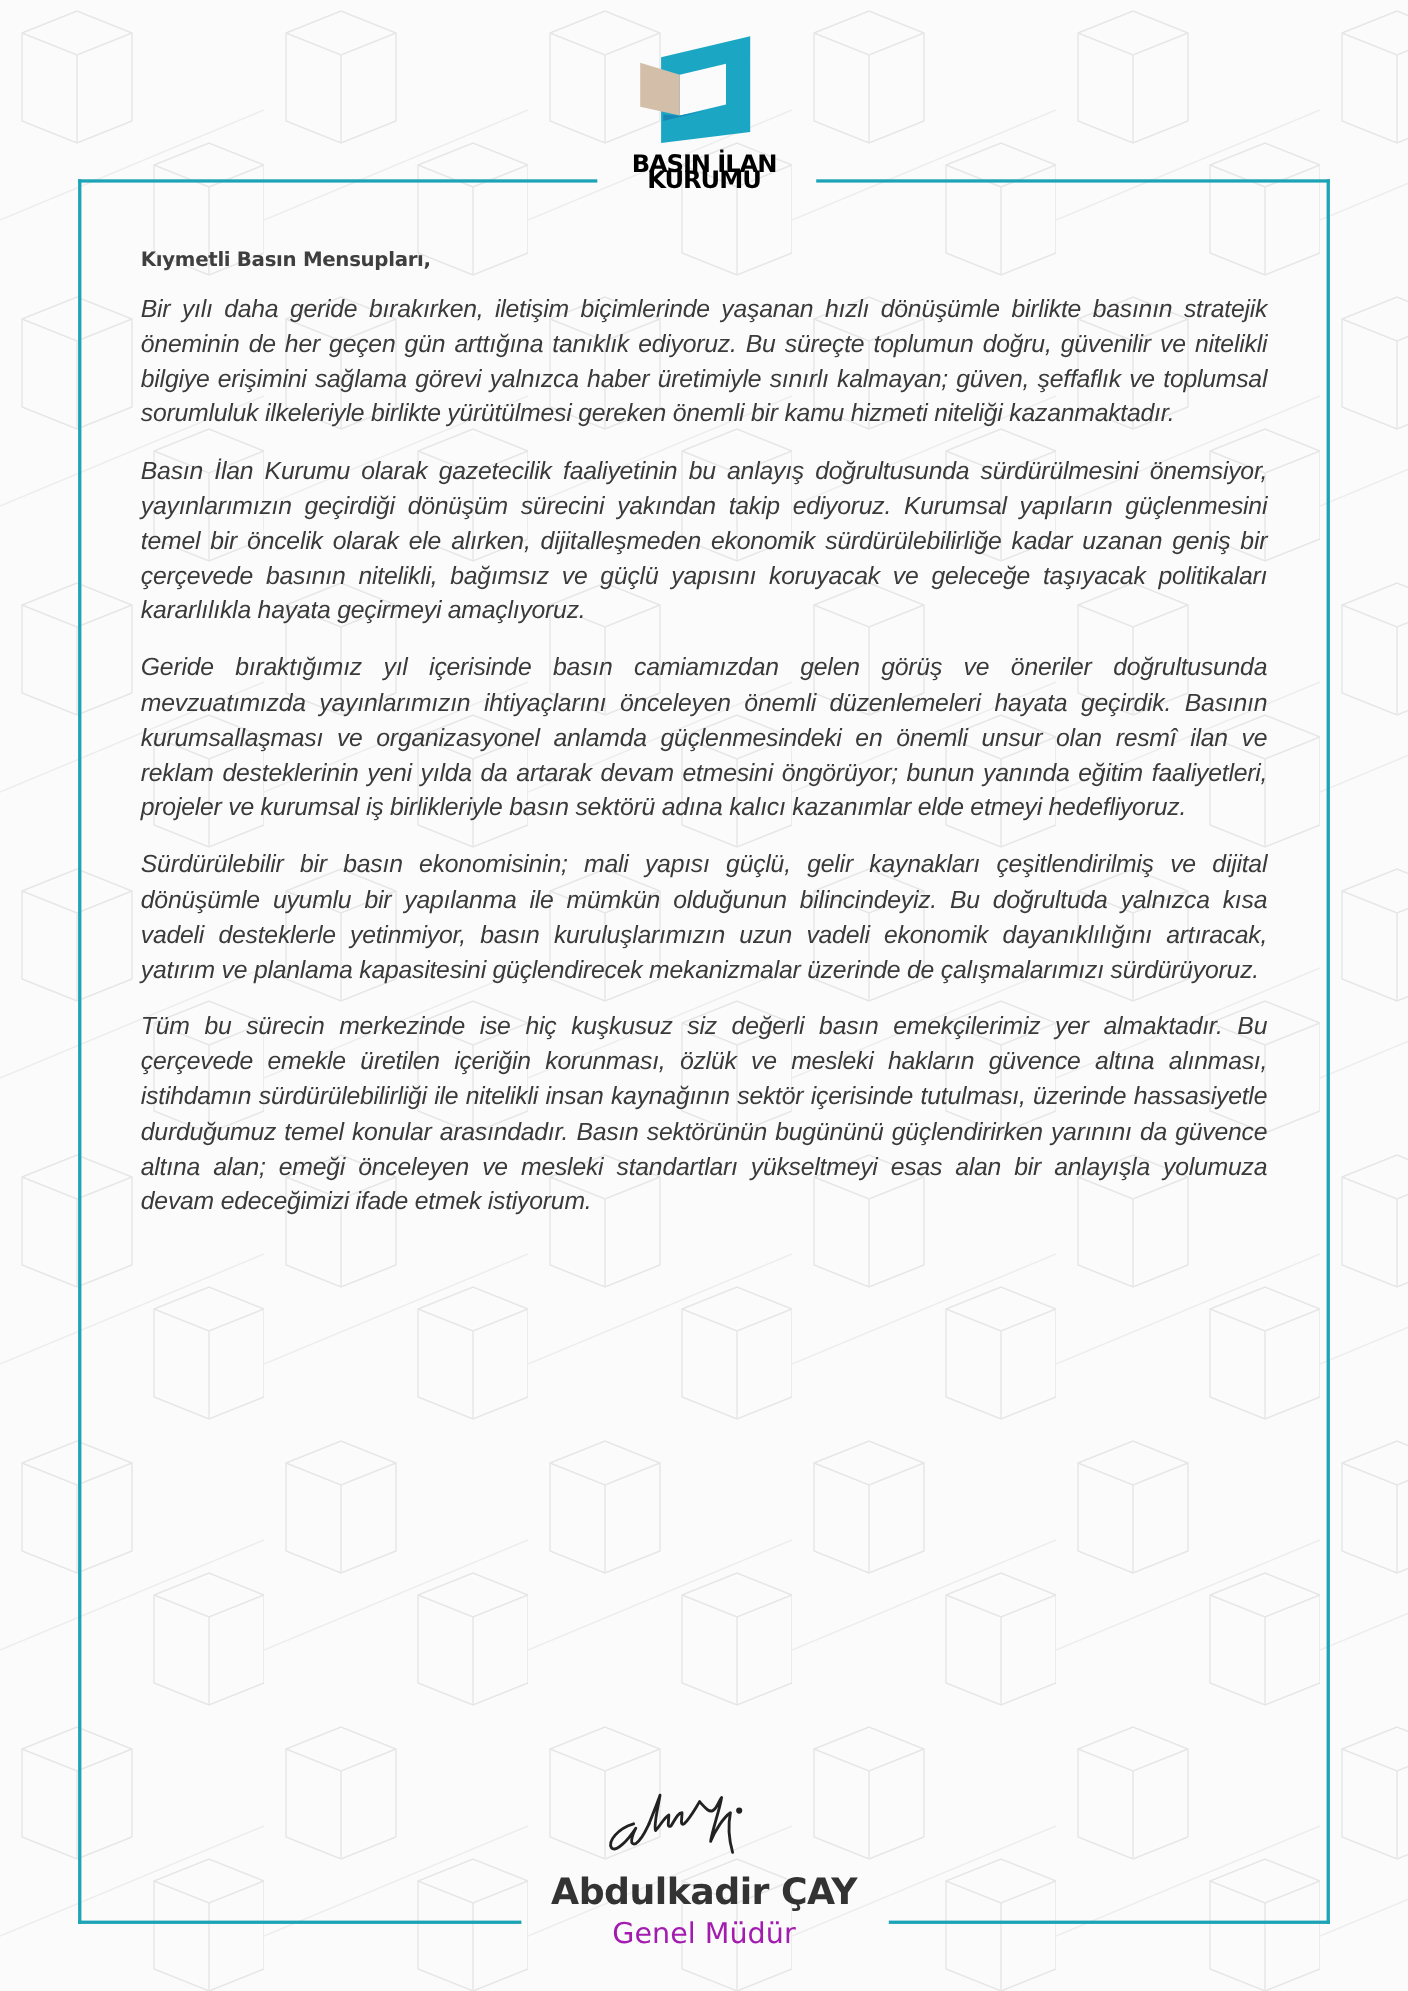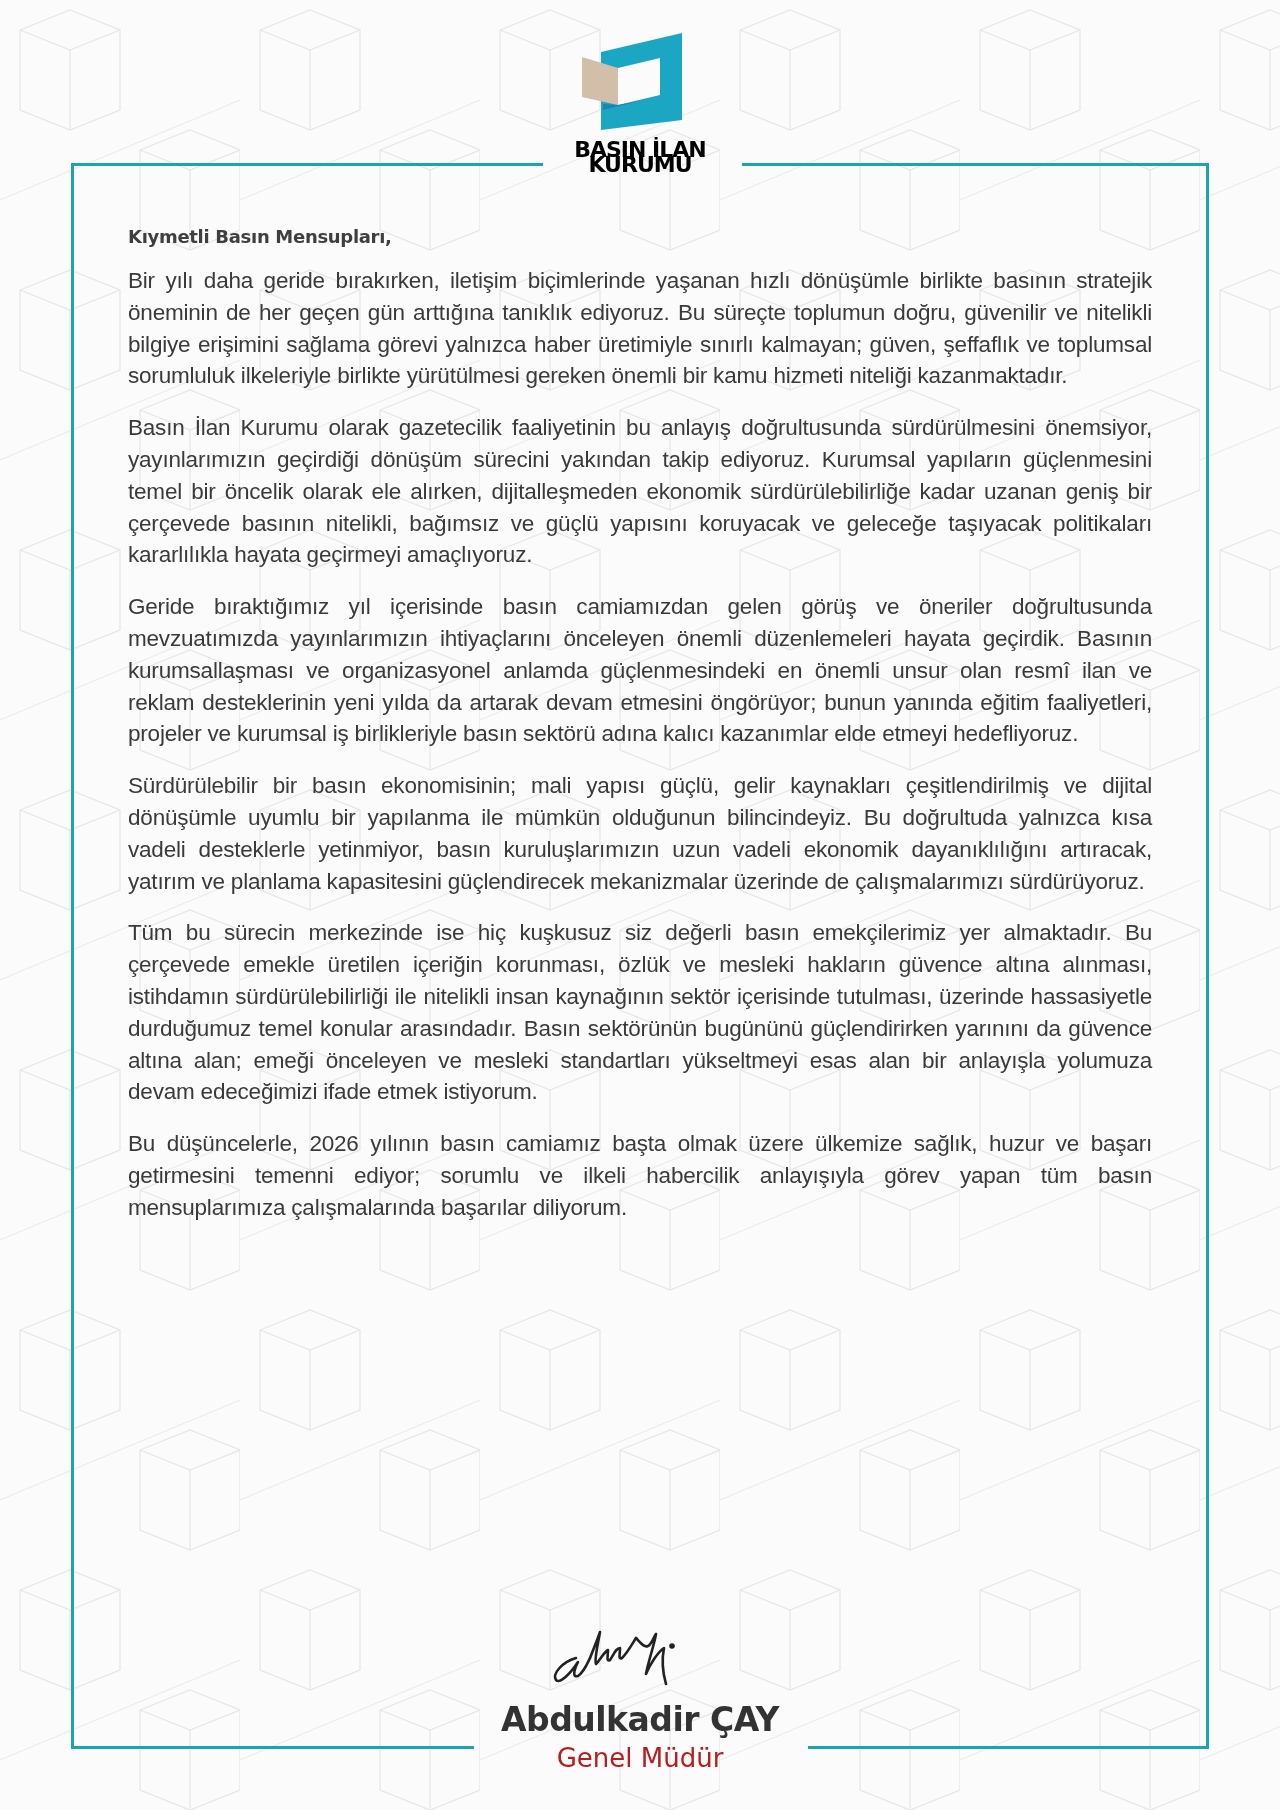--- a/index.html
+++ b/index.html
@@ -25,30 +25,31 @@
     position: absolute; left: 128px; top: 226px; width: 1024px; z-index: 2;
   }
   .greeting {
     font-family: "DejaVu Sans", sans-serif; font-weight: bold;
     font-size: 18px; color: #3f3f3f; margin: 0 0 18px 0; letter-spacing: -0.3px;
   }
   .para {
     font-size: 22.5px; line-height: 31.8px; text-align: justify;
     color: #3a3a3a; margin: 0 0 20px 0; letter-spacing: -0.2px;
     hyphens: none;
+    font-style: italic;
   }
   .signature { position: absolute; left: 548px; top: 1618px; width: 190px; height: 70px; z-index: 2; }
   .sig-name {
     position: absolute; left: 0; width: 1280px; top: 1700px; text-align: center;
     font-family: "DejaVu Sans", sans-serif; font-weight: bold; font-size: 33px;
     color: #333; z-index: 2; letter-spacing: -0.5px;
   }
   .sig-title {
     position: absolute; left: 0; width: 1280px; top: 1743px; text-align: center;
-    font-family: "DejaVu Sans", sans-serif; font-size: 26px; color: #b91c1c; z-index: 2;
+    font-family: "DejaVu Sans", sans-serif; font-size: 26px; color: #a21caf; z-index: 2;
   }
 </style>
 </head>
 <body>
 
 <svg class="bg-pattern" width="1280" height="1810" viewBox="0 0 1280 1810">
   <defs>
     <pattern id="cubes" x="0" y="0" width="240" height="260" patternUnits="userSpaceOnUse">
       <g fill="none" stroke="#e6e6e6" stroke-width="1.3">
         <path d="M20 30 L70 10 L120 30 L120 110 L70 130 L20 110 Z"></path>
@@ -79,21 +80,20 @@
   <div class="logo-text logo-line2">KURUMU</div>
 </div>
 
 <div class="content">
   <p class="greeting">Kıymetli Basın Mensupları,</p>
   <p class="para">Bir yılı daha geride bırakırken, iletişim biçimlerinde yaşanan hızlı dönüşümle birlikte basının stratejik öneminin de her geçen gün arttığına tanıklık ediyoruz. Bu süreçte toplumun doğru, güvenilir ve nitelikli bilgiye erişimini sağlama görevi yalnızca haber üretimiyle sınırlı kalmayan; güven, şeffaflık ve toplumsal sorumluluk ilkeleriyle birlikte yürütülmesi gereken önemli bir kamu hizmeti niteliği kazanmaktadır.</p>
   <p class="para">Basın İlan Kurumu olarak gazetecilik faaliyetinin bu anlayış doğrultusunda sürdürülmesini önemsiyor, yayınlarımızın geçirdiği dönüşüm sürecini yakından takip ediyoruz. Kurumsal yapıların güçlenmesini temel bir öncelik olarak ele alırken, dijitalleşmeden ekonomik sürdürülebilirliğe kadar uzanan geniş bir çerçevede basının nitelikli, bağımsız ve güçlü yapısını koruyacak ve geleceğe taşıyacak politikaları kararlılıkla hayata geçirmeyi amaçlıyoruz.</p>
   <p class="para">Geride bıraktığımız yıl içerisinde basın camiamızdan gelen görüş ve öneriler doğrultusunda mevzuatımızda yayınlarımızın ihtiyaçlarını önceleyen önemli düzenlemeleri hayata geçirdik. Basının kurumsallaşması ve organizasyonel anlamda güçlenmesindeki en önemli unsur olan resmî ilan ve reklam desteklerinin yeni yılda da artarak devam etmesini öngörüyor; bunun yanında eğitim faaliyetleri, projeler ve kurumsal iş birlikleriyle basın sektörü adına kalıcı kazanımlar elde etmeyi hedefliyoruz.</p>
   <p class="para">Sürdürülebilir bir basın ekonomisinin; mali yapısı güçlü, gelir kaynakları çeşitlendirilmiş ve dijital dönüşümle uyumlu bir yapılanma ile mümkün olduğunun bilincindeyiz. Bu doğrultuda yalnızca kısa vadeli desteklerle yetinmiyor, basın kuruluşlarımızın uzun vadeli ekonomik dayanıklılığını artıracak, yatırım ve planlama kapasitesini güçlendirecek mekanizmalar üzerinde de çalışmalarımızı sürdürüyoruz.</p>
   <p class="para">Tüm bu sürecin merkezinde ise hiç kuşkusuz siz değerli basın emekçilerimiz yer almaktadır. Bu çerçevede emekle üretilen içeriğin korunması, özlük ve mesleki hakların güvence altına alınması, istihdamın sürdürülebilirliği ile nitelikli insan kaynağının sektör içerisinde tutulması, üzerinde hassasiyetle durduğumuz temel konular arasındadır. Basın sektörünün bugününü güçlendirirken yarınını da güvence altına alan; emeği önceleyen ve mesleki standartları yükseltmeyi esas alan bir anlayışla yolumuza devam edeceğimizi ifade etmek istiyorum.</p>
-  <p class="para">Bu düşüncelerle, 2026 yılının basın camiamız başta olmak üzere ülkemize sağlık, huzur ve başarı getirmesini temenni ediyor; sorumlu ve ilkeli habercilik anlayışıyla görev yapan tüm basın mensuplarımıza çalışmalarında başarılar diliyorum.</p>
 </div>
 
 <svg class="signature" width="190" height="70" viewBox="0 0 190 70">
   <g fill="none" stroke="#222" stroke-width="2.6" stroke-linecap="round" stroke-linejoin="round">
     <path d="M28 40 C14 44 4 56 8 62 C12 66 22 56 30 44 C26 52 24 60 30 58 C36 54 40 44 42 40"></path>
     <path d="M42 40 C46 30 50 20 52 14 C50 26 46 42 48 46 C52 42 56 34 60 32 C60 38 58 44 62 42 C66 36 68 30 72 30 C72 36 70 42 74 40 C80 34 84 26 88 20"></path>
     <path d="M88 20 C92 24 96 30 100 28 C104 26 106 18 108 16 C106 28 100 44 98 56 C102 46 110 34 116 30 C114 40 114 52 118 66"></path>
     <circle cx="124" cy="28" r="1.5" fill="#222"></circle>
   </g>
 </svg>

